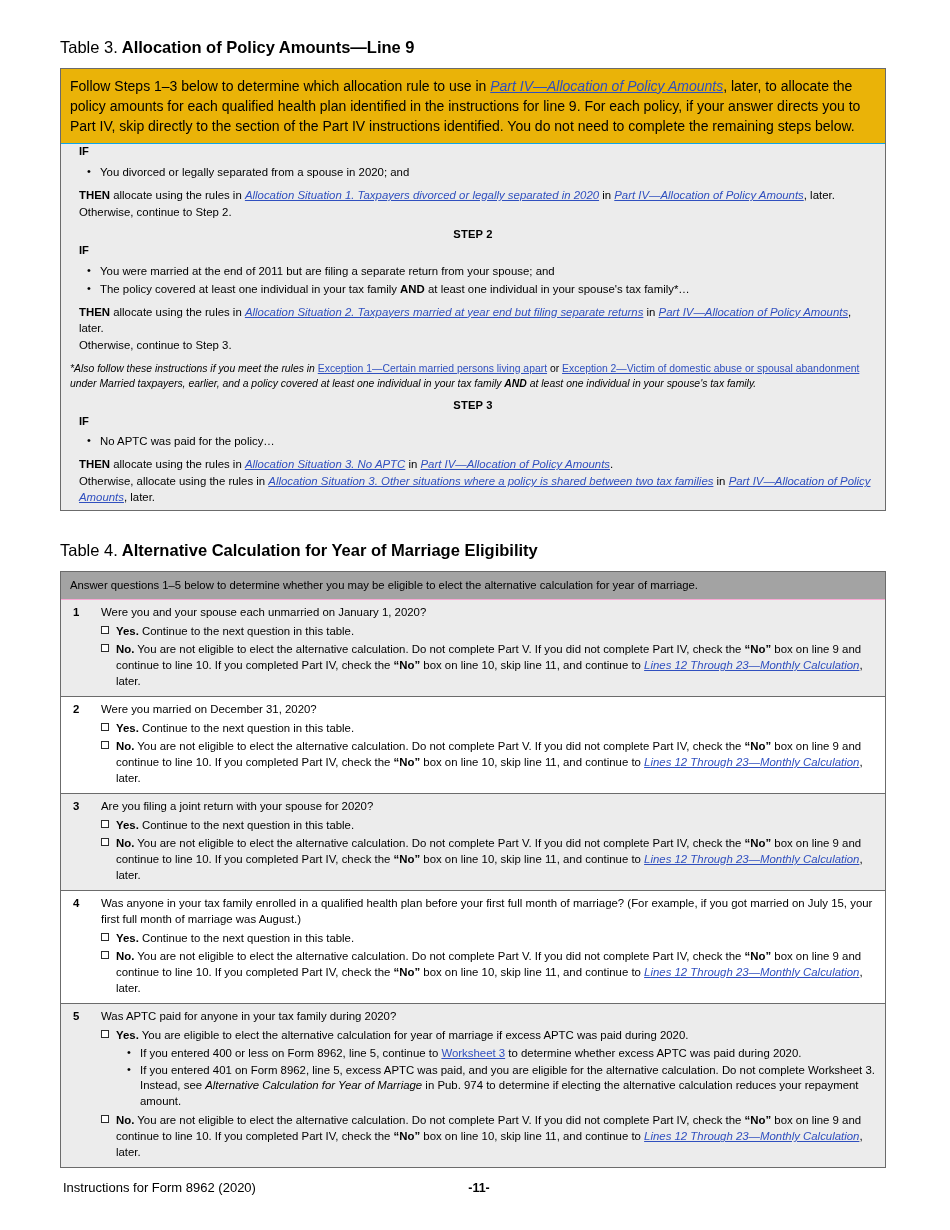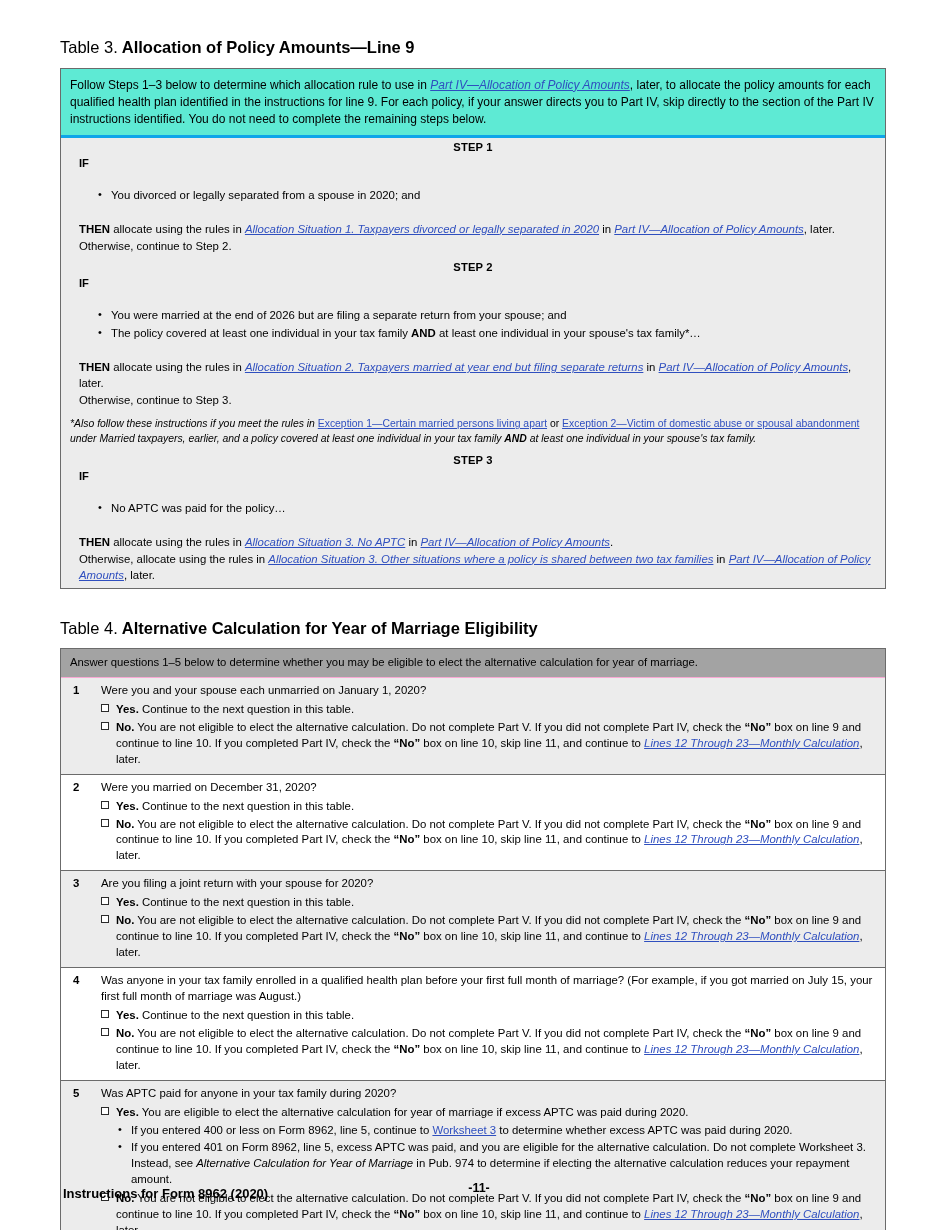--- a/index.html
+++ b/index.html
@@ -41,25 +41,25 @@
   
   .doc-table {
     border: 1px solid #6b6b6b;
     box-sizing: border-box;
     width: 826px;
     background: #ffffff;
   }
 
   
   .t3-intro {
-    background: #5eead4;
+    background: #eab308;
     padding: 8px 9px 7px 9px;
-    font-size: 12px;
+    font-size: 14px;
     line-height: 1.42;
-    border-bottom: 3px solid #0ea5e9;
+    border-bottom: 1px solid #0ea5e9;
   }
   .t3-body {
     background: #ececec;
   }
   .step-head {
     text-align: center;
     font-weight: bold;
     font-size: 11.2px;
     letter-spacing: 0.2px;
     padding: 3px 0 3px 0;
@@ -68,21 +68,21 @@
     padding: 0 9px 4px 18px;
     font-size: 11.4px;
     line-height: 1.40;
   }
   .step-block .if-label {
     font-weight: bold;
     font-size: 11.2px;
     padding-bottom: 1px;
   }
   .step-block ul {
-    margin: 15px;
+    margin: 4px;
     padding: 0 0 0 17px;
     list-style: none;
   }
   .step-block li {
     position: relative;
     padding: 0 0 2px 0;
   }
   .step-block li::before {
     content: "\2022";
     position: absolute;
@@ -149,20 +149,21 @@
   }
   .ans-label { font-weight: bold; }
   .sub-list {
     margin: 0;
     padding: 2px 0 0 30px;
     list-style: none;
   }
   .sub-list li {
     position: relative;
     padding-bottom: 1px;
+    margin-left: 9px;
   }
   .sub-list li::before {
     content: "\2022";
     position: absolute;
     left: -13px;
     top: -1px;
     font-size: 11px;
   }
 
   
@@ -186,23 +187,23 @@
     padding: 0 60px;
   }
   .footer-inner {
     position: relative;
     width: 826px;
     height: 20px;
   }
   .footer-left {
     position: absolute;
     left: 3px;
-    top: 6px;
+    top: 0;
     font-size: 13px;
-    font-weight: bold;
+    font-weight: normal;
   }
   .footer-page {
     position: absolute;
     left: 0;
     right: 8px;
     top: 1px;
     text-align: center;
     font-size: 12.5px;
     font-weight: bold;
     padding-left: 20px;
@@ -219,37 +220,36 @@
   </h2>
 
   <div class="doc-table">
 
     <div class="t3-intro">
       <span>Follow Steps 1–3 below to determine which allocation rule to use in </span><a class="lnk" href="#">Part IV—Allocation of Policy Amounts</a><span>, later, to allocate the policy amounts for each qualified health plan identified in the instructions for line 9. For each policy, if your answer directs you to Part IV, skip directly to the section of the Part IV instructions identified. You do not need to complete the remaining steps below.</span>
     </div>
 
     <div class="t3-body">
 
-      <div class="step-head">STEP 1</div>
       <div class="step-block">
         <div class="if-label">IF</div>
         <ul>
           <li>You divorced or legally separated from a spouse in 2020; and</li>
         </ul>
         <div class="step-line">
           <span class="bold">THEN</span><span> allocate using the rules in </span><a class="lnk" href="#">Allocation Situation 1. Taxpayers divorced or legally separated in 2020</a><span> in </span><a class="lnk" href="#">Part IV—Allocation of Policy Amounts</a><span>, later.</span>
         </div>
         <div class="step-line">Otherwise, continue to Step 2.</div>
       </div>
 
       <div class="step-head">STEP 2</div>
       <div class="step-block">
         <div class="if-label">IF</div>
         <ul>
-          <li>You were married at the end of 2026 but are filing a separate return from your spouse; and</li>
+          <li>You were married at the end of 2011 but are filing a separate return from your spouse; and</li>
           <li>The policy covered at least one individual in your tax family <span class="bold">AND</span> at least one individual in your spouse's tax family*…</li>
         </ul>
         <div class="step-line">
           <span class="bold">THEN</span><span> allocate using the rules in </span><a class="lnk" href="#">Allocation Situation 2. Taxpayers married at year end but filing separate returns</a><span> in </span><a class="lnk" href="#">Part IV—Allocation of Policy Amounts</a><span>, later.</span>
         </div>
         <div class="step-line">Otherwise, continue to Step 3.</div>
       </div>
       <div class="footnote">
         <span>*Also follow these instructions if you meet the rules in </span><a class="lnk noital" href="#">Exception 1—Certain married persons living apart</a><span class="plain"> or </span><a class="lnk noital" href="#">Exception 2—Victim of domestic abuse or spousal abandonment</a><span> under Married taxpayers, <span class="ital">earlier,</span> and a policy covered at least one individual in your tax family <span class="bi">AND</span> at least one individual in your spouse's tax family.</span>
       </div>

